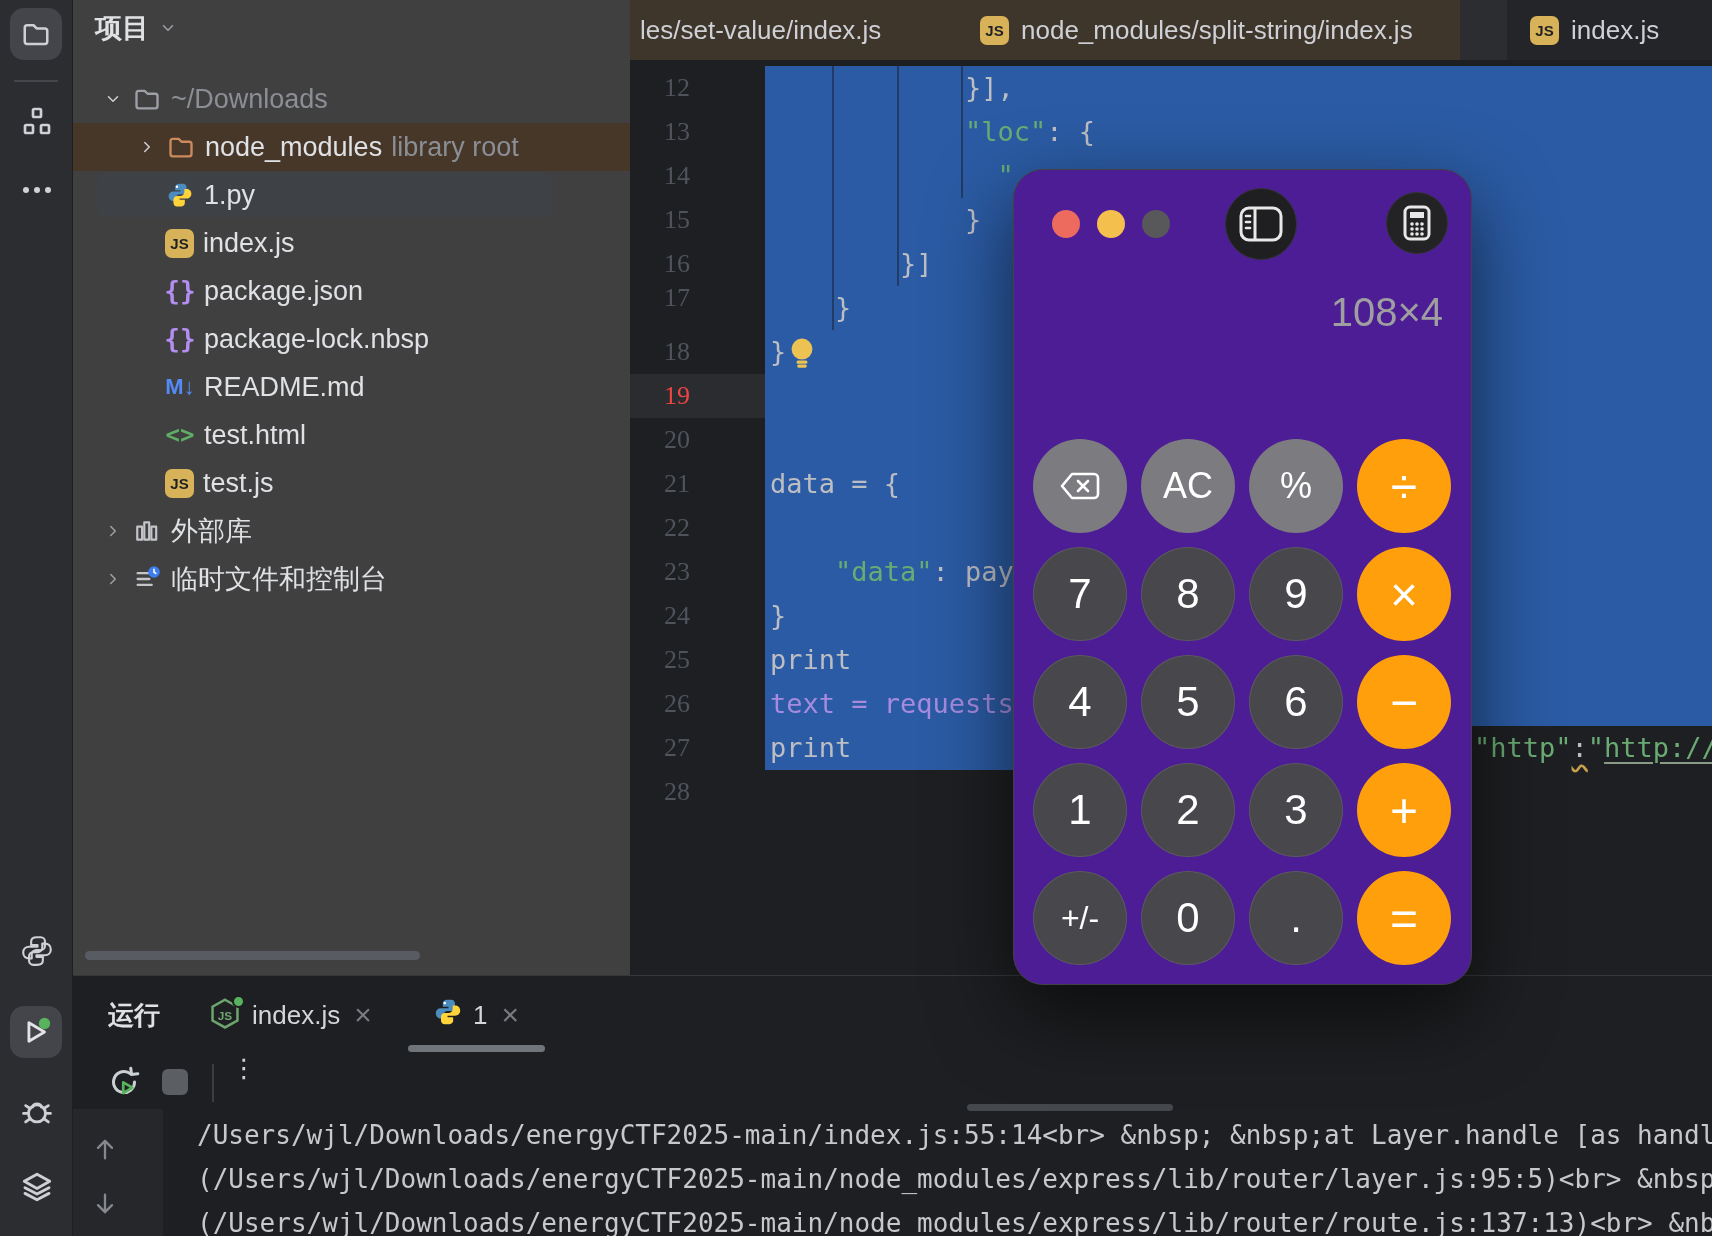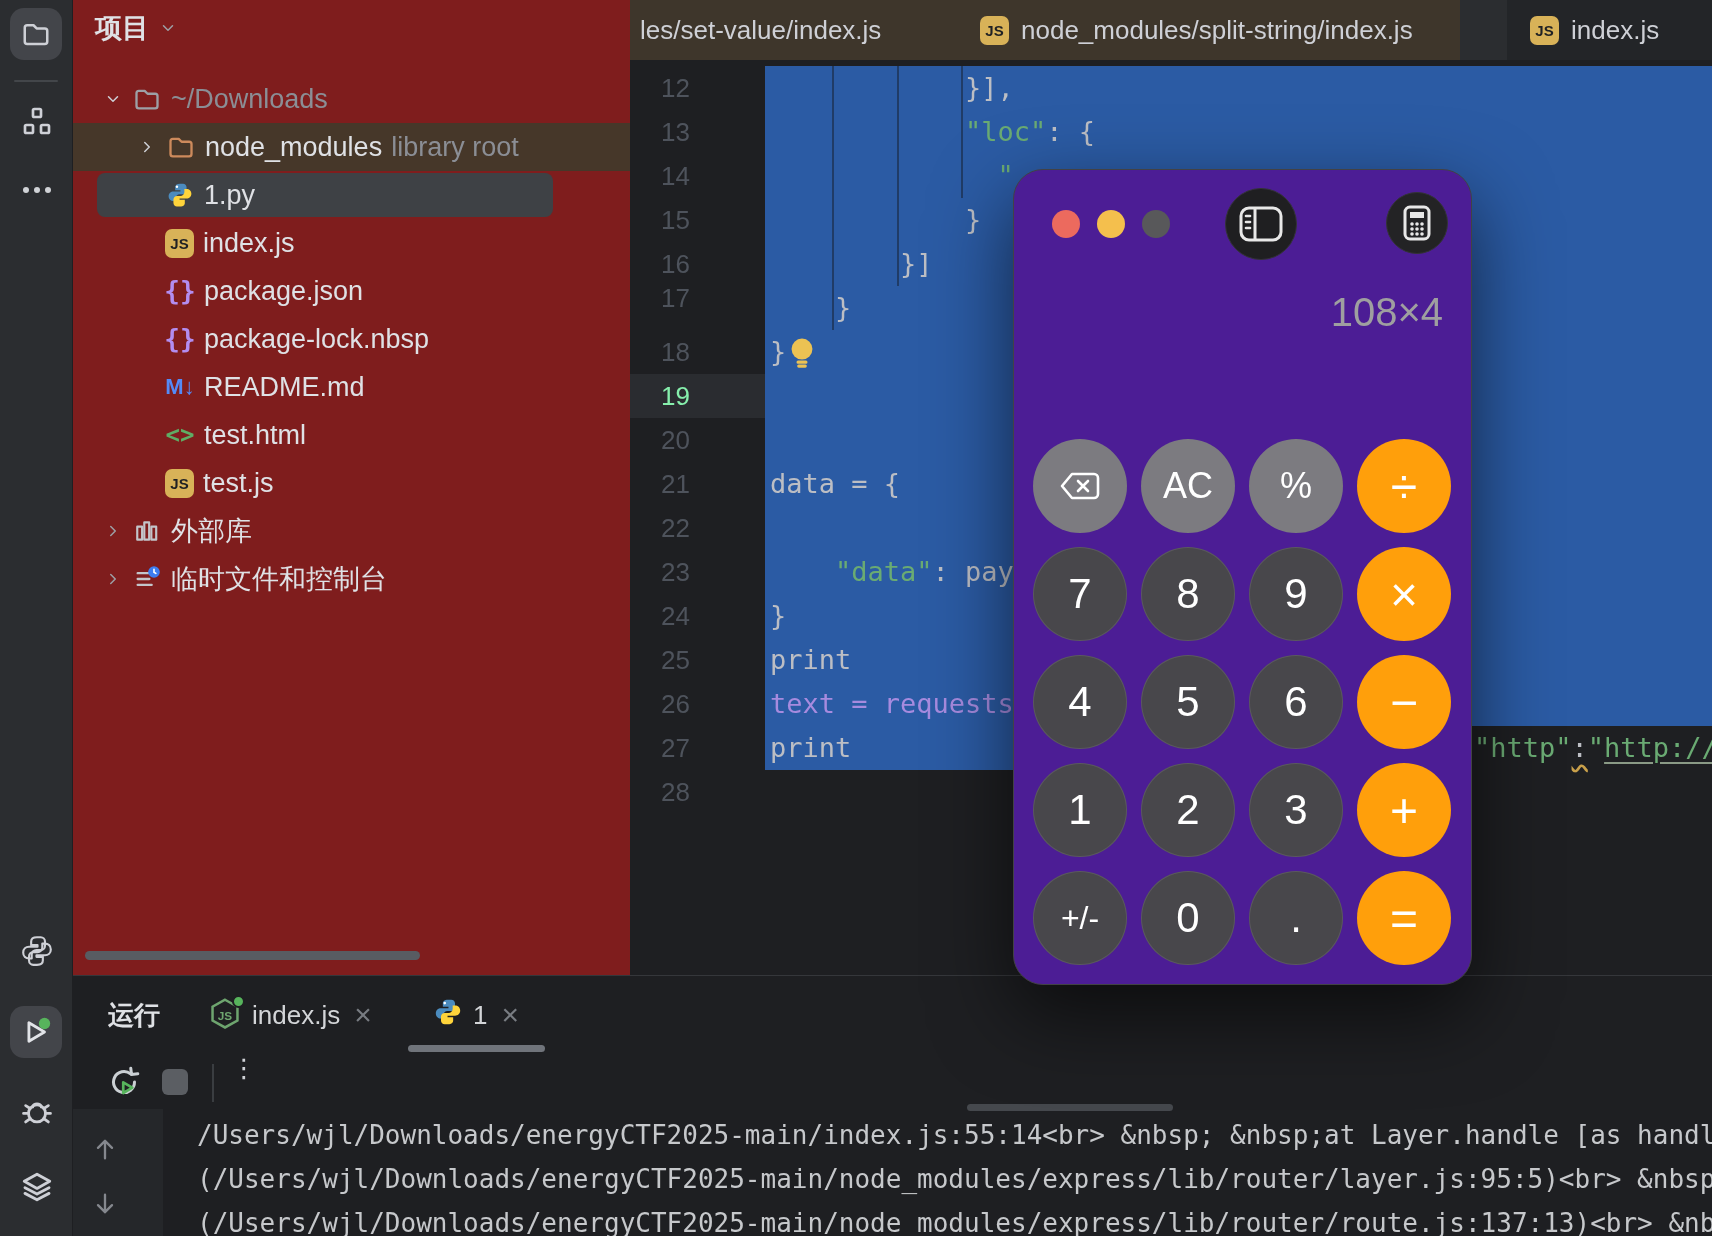--- a/index.html
+++ b/index.html
@@ -13,21 +13,21 @@
 
   
   #leftbar { left:0; top:0; width:73px; height:1236px; background:#2b2d30; border-right:1px solid #1e1f22; }
   .lb-btn { position:absolute; left:10px; width:52px; height:52px; border-radius:14px; display:flex; align-items:center; justify-content:center; }
   .lb-btn.active { background:#43454a; }
   .lb-plain { position:absolute; left:0; width:73px; display:flex; justify-content:center; }
   .lb-divider { position:absolute; left:14px; top:80px; width:44px; height:2px; background:#43464a; border-radius:1px; }
   svg.icon { stroke:#ced0d6; fill:none; stroke-width:2; stroke-linecap:round; stroke-linejoin:round; }
 
   
-  #project { left:73px; top:0; width:557px; height:975px; background:#7f1d1d; }
+  #project { left:73px; top:0; width:557px; height:975px; background:#404040; }
   #proj-header { position:absolute; left:22px; top:10px; display:flex; align-items:center; gap:10px; font-size:27px; font-weight:bold; color:#dfe1e5; }
   .trow { position:absolute; left:0; width:557px; height:48px; display:flex; align-items:center; gap:9px; font-size:27px; color:#dfe1e5; white-space:nowrap; overflow:hidden; }
   .trow .bold { font-weight:bold; }
   .tsub { color:#8b8e95; }
   .trow-bg-lib { background:#463729; }
   .sel-pill { position:absolute; left:24px; top:2px; width:456px; height:44px; border-radius:8px; background:#3e4145; }
   .ticon { width:30px; height:30px; display:flex; align-items:center; justify-content:center; flex:0 0 30px; position:relative; }
   .chev { width:20px; flex:0 0 20px; display:flex; align-items:center; justify-content:center; }
   .jsbadge { width:29px; height:29px; border-radius:7px; background:#d8b258; color:#1f2124; font-weight:bold; font-size:15px; display:flex; align-items:center; justify-content:center; }
   .braces { color:#b38df0; font-size:26px; font-weight:bold; font-family:"DejaVu Sans Mono",monospace; }
@@ -40,22 +40,22 @@
   #tabbar { left:630px; top:0; width:1082px; height:60px; background:#2b2d30; }
   #tab-brown { position:absolute; left:0; top:0; width:830px; height:60px; background:#3e362b; }
   #tab3-bg { position:absolute; left:877px; top:0; width:205px; height:60px; background:#232528; }
   .tabtext { position:absolute; top:0; height:60px; display:flex; align-items:center; font-size:26px; color:#ced0d6; white-space:nowrap; }
 
   
   #editor { left:630px; top:60px; width:1082px; height:915px; background:#1e1f22; overflow:hidden; }
   #sel-a { position:absolute; left:135px; top:6px; width:947px; height:660px; background:#2b5ba4; }
   #sel-b { position:absolute; left:135px; top:666px; width:287px; height:44px; background:#2b5ba4; }
   .guide { position:absolute; width:2px; background:rgba(20,23,28,0.45); }
-  .lnum { position:absolute; left:0; width:60px; height:44px; text-align:right; font-size:26px; line-height:44px; color:#4e535c; font-family:Liberation Sans, sans-serif; }
-  .lnum.cur { color:#86efac; }
+  .lnum { position:absolute; left:0; width:60px; height:44px; text-align:right; font-size:26px; line-height:44px; color:#4e535c; font-family:Liberation Serif, serif; }
+  .lnum.cur { color:#ef4444; }
   #curline-gutter { position:absolute; left:0; top:314px; width:135px; height:44px; background:#2a2c30; }
   .crow { position:absolute; left:135px; height:44px; line-height:44px; font-size:27px; color:#bcbec4; font-family:"DejaVu Sans Mono",monospace; white-space:pre; padding-left:5px; }
   .str { color:#6aab73; }
   .url { color:#6aab73; text-decoration:underline; text-decoration-color:#8a9a86; text-underline-offset:5px; }
   .fn  { color:#a78bdf; }
   .warn{ text-decoration:underline wavy #c9a04a; text-underline-offset:7px; }
 
   
   #runpanel { left:73px; top:975px; width:1639px; height:261px; background:#1e1f22; border-top:1px solid #35373b; }
   #run-title { position:absolute; left:35px; top:22px; font-size:26px; font-weight:bold; color:#dfe1e5; }

